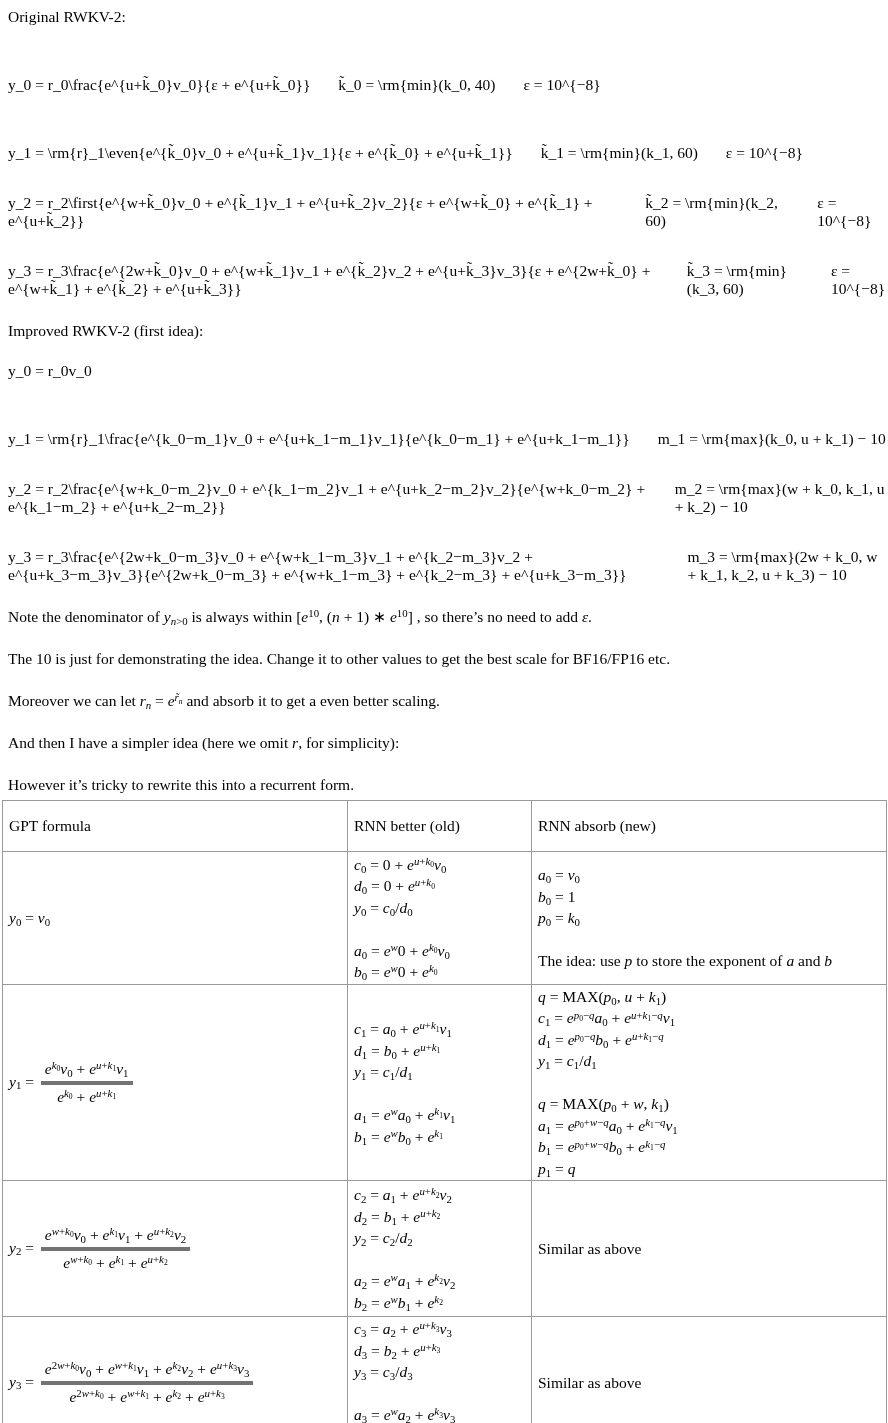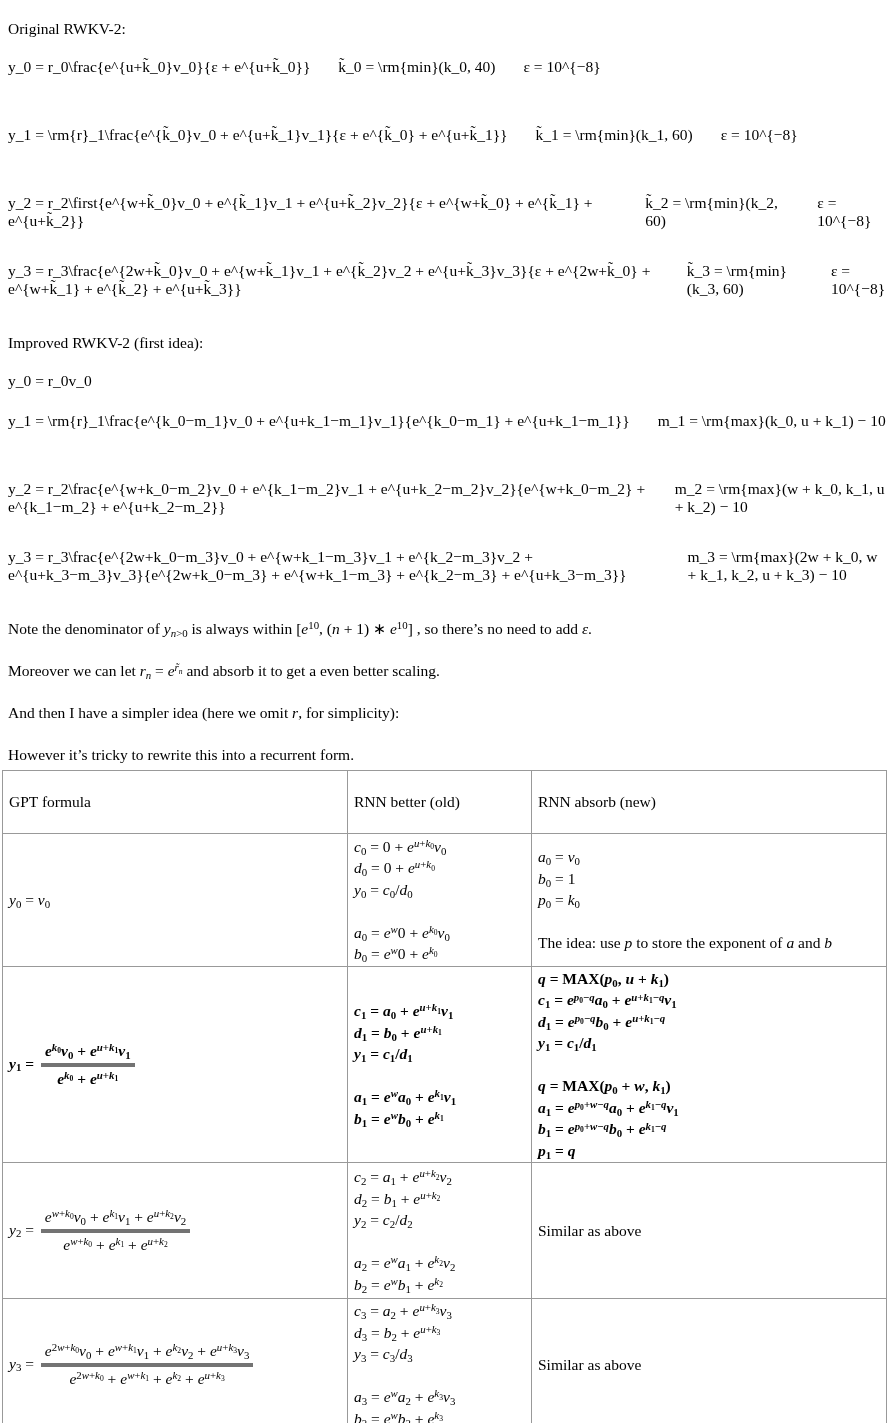--- a/index.html
+++ b/index.html
@@ -2,54 +2,54 @@
 <html><head>
 <meta charset="utf-8">
 <style>
   html,body{margin:0;padding:0;}
   body{
     width:888px;height:1423px;overflow:hidden;background:#ffffff;color:#000;
     font-family:"Liberation Serif", serif;font-size:15.5px;
   }
   .page{padding-top:6px;}
   .txt{margin:24px 0 0 8px;}
-  .txt.first{margin-top:14px;font-family:Liberation Serif, serif;}
-  .eqrow{display:flex;align-items:flex-start;column-gap:28px;margin:20px 0 20px 8px;min-height:20px;}
+  .txt.first{margin-top:2px;font-family:Liberation Serif, serif;}
+  .eqrow{display:flex;align-items:flex-end;column-gap:28px;margin:20px 0 20px 8px;min-height:20px;}
   .eqrow.tall{min-height:48px;}
   i{font-style:italic;}
   .rm{font-style:normal;}
   sup{font-size:70%;line-height:0;position:relative;top:-0.42em;vertical-align:baseline;margin-top:6px;}
   sub{font-size:70%;line-height:0;position:relative;top:0.28em;vertical-align:baseline;}
   .frac{display:inline-block;vertical-align:middle;text-align:center;margin:0 3px;}
   .fn{display:block;border-bottom:4px solid #737373;padding:1px 4px 3px;}
   .fd{display:block;padding:3px 4px 1px;}
   table{border-collapse:collapse;table-layout:fixed;width:884px;margin:6px 0 0 2px;}
   td{border:1px solid #999;padding:0 6px;vertical-align:middle;overflow:hidden;}
-  tr.hdr td{height:26px;padding:18px 6px;vertical-align:middle;font-family:Liberation Serif, serif;}
+  tr.hdr td{height:26px;padding:12px 6px;vertical-align:middle;font-family:Liberation Serif, serif;}
   tr.r1 td{height:132px;}
-  tr.r2 td{height:195px;font-weight:bold;}
+  tr.r2 td{height:195px;}
   tr.r3 td{height:135px;}
   tr.r4 td{height:131px;}
   .ln{line-height:21.5px;white-space:nowrap;}
   .gpt-cell{white-space:nowrap;}
 </style>
 </head>
 <body>
 
 <div class="page">
 
   <p class="txt first">Original RWKV-2:</p>
 
   <div class="eqrow tall">
     <span>y_0 = r_0\frac{e^{u+k̃_0}v_0}{ε + e^{u+k̃_0}}</span>
     <span>k̃_0 = \rm{min}(k_0, 40)</span>
     <span>ε = 10^{−8}</span>
   </div>
   <div class="eqrow tall">
-    <span>y_1 = \rm{r}_1\frac{e^{k̃_0}v_0 + e^{u+k̃_1}v_1}{ε + e^{k̃_0} + e^{u+k̃_1}}</span>
+    <span>y_1 = \rm{r}_1\even{e^{k̃_0}v_0 + e^{u+k̃_1}v_1}{ε + e^{k̃_0} + e^{u+k̃_1}}</span>
     <span>k̃_1 = \rm{min}(k_1, 60)</span>
     <span>ε = 10^{−8}</span>
   </div>
   <div class="eqrow tall">
     <span>y_2 = r_2\first{e^{w+k̃_0}v_0 + e^{k̃_1}v_1 + e^{u+k̃_2}v_2}{ε + e^{w+k̃_0} + e^{k̃_1} + e^{u+k̃_2}}</span>
     <span>k̃_2 = \rm{min}(k_2, 60)</span>
     <span>ε = 10^{−8}</span>
   </div>
   <div class="eqrow tall">
     <span>y_3 = r_3\frac{e^{2w+k̃_0}v_0 + e^{w+k̃_1}v_1 + e^{k̃_2}v_2 + e^{u+k̃_3}v_3}{ε + e^{2w+k̃_0} + e^{w+k̃_1} + e^{k̃_2} + e^{u+k̃_3}}</span>
@@ -69,20 +69,21 @@
   <div class="eqrow tall">
     <span>y_2 = r_2\frac{e^{w+k_0−m_2}v_0 + e^{k_1−m_2}v_1 + e^{u+k_2−m_2}v_2}{e^{w+k_0−m_2} + e^{k_1−m_2} + e^{u+k_2−m_2}}</span>
     <span>m_2 = \rm{max}(w + k_0, k_1, u + k_2) − 10</span>
   </div>
   <div class="eqrow tall">
     <span>y_3 = r_3\frac{e^{2w+k_0−m_3}v_0 + e^{w+k_1−m_3}v_1 + e^{k_2−m_3}v_2 + e^{u+k_3−m_3}v_3}{e^{2w+k_0−m_3} + e^{w+k_1−m_3} + e^{k_2−m_3} + e^{u+k_3−m_3}}</span>
     <span>m_3 = \rm{max}(2w + k_0, w + k_1, k_2, u + k_3) − 10</span>
   </div>
 
   <p class="txt">Note the denominator of <i>y</i><sub><i>n</i>&gt;0</sub> is always within [<i>e</i><sup>10</sup>, (<i>n</i> + 1) ∗ <i>e</i><sup>10</sup>] , so there’s no need to add <i>ε</i>.</p>
+  <p class="txt">The 10 is just for demonstrating the idea. Change it to other values to get the best scale for BF16/FP16 etc.</p>
   <p class="txt">Moreover we can let <i>r</i><sub><i>n</i></sub> = <i>e</i><sup><i>r̃</i><sub><i>n</i></sub></sup> and absorb it to get a even better scaling.</p>
   <p class="txt">And then I have a simpler idea (here we omit <i>r</i>, for simplicity):</p>
   <p class="txt">However it’s tricky to rewrite this into a recurrent form.</p>
 
   <table>
     <colgroup>
         <col style="width:345px">
         <col style="width:184px">
         <col style="width:355px">
       </colgroup>

